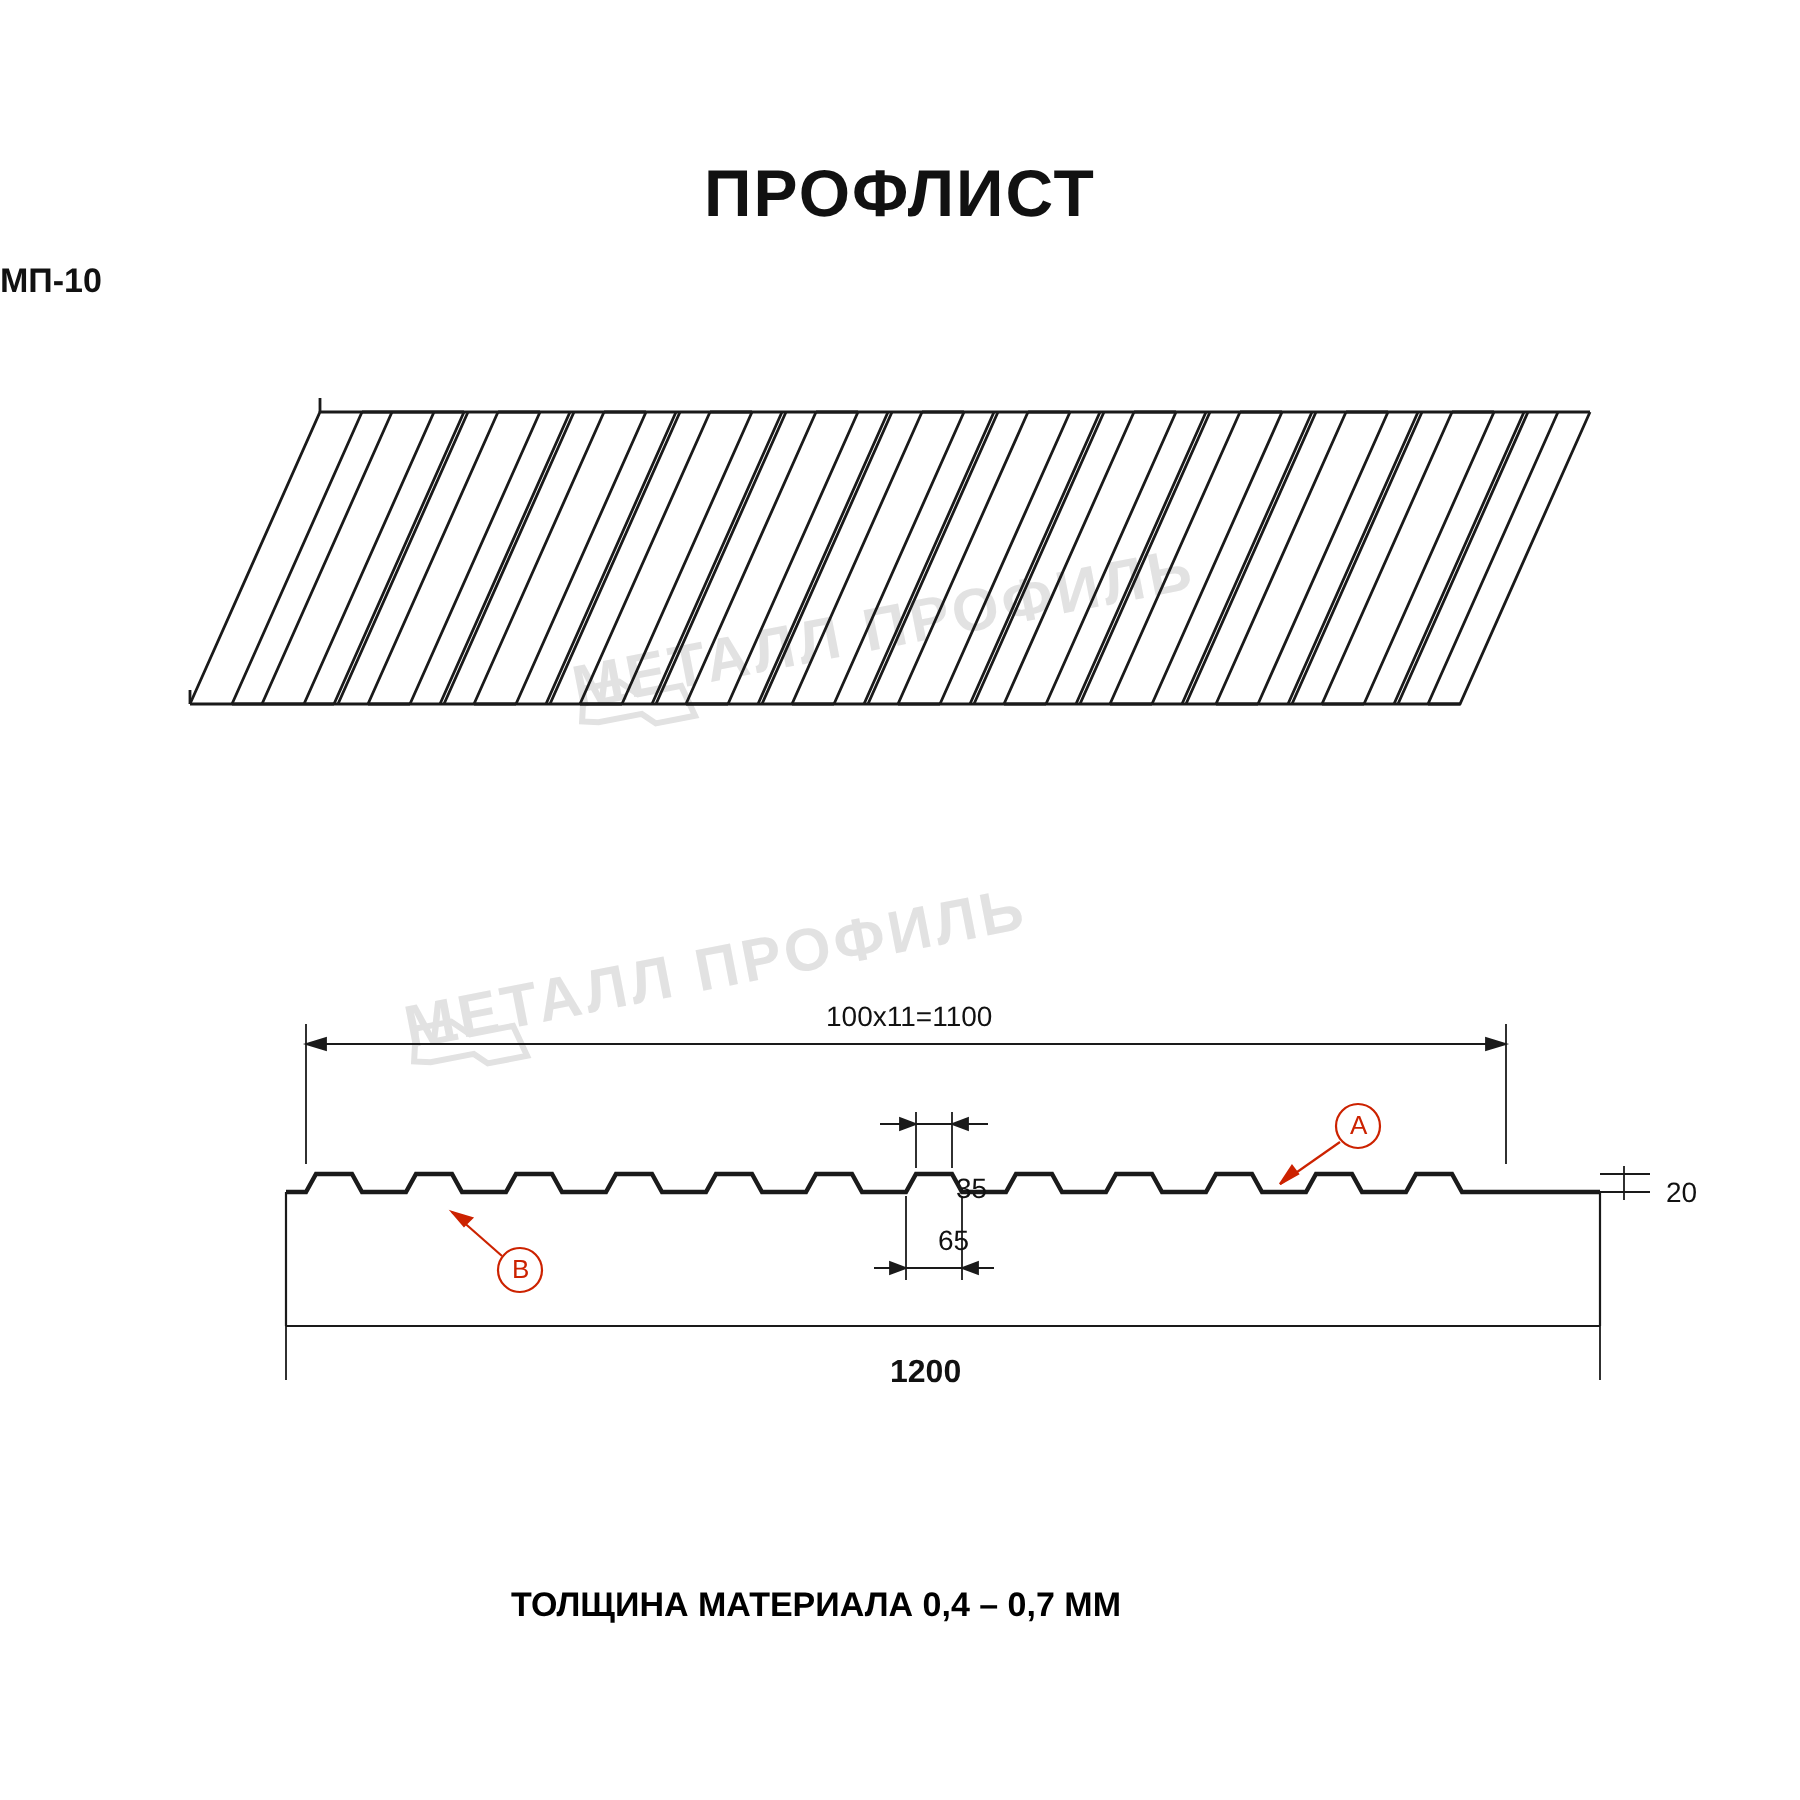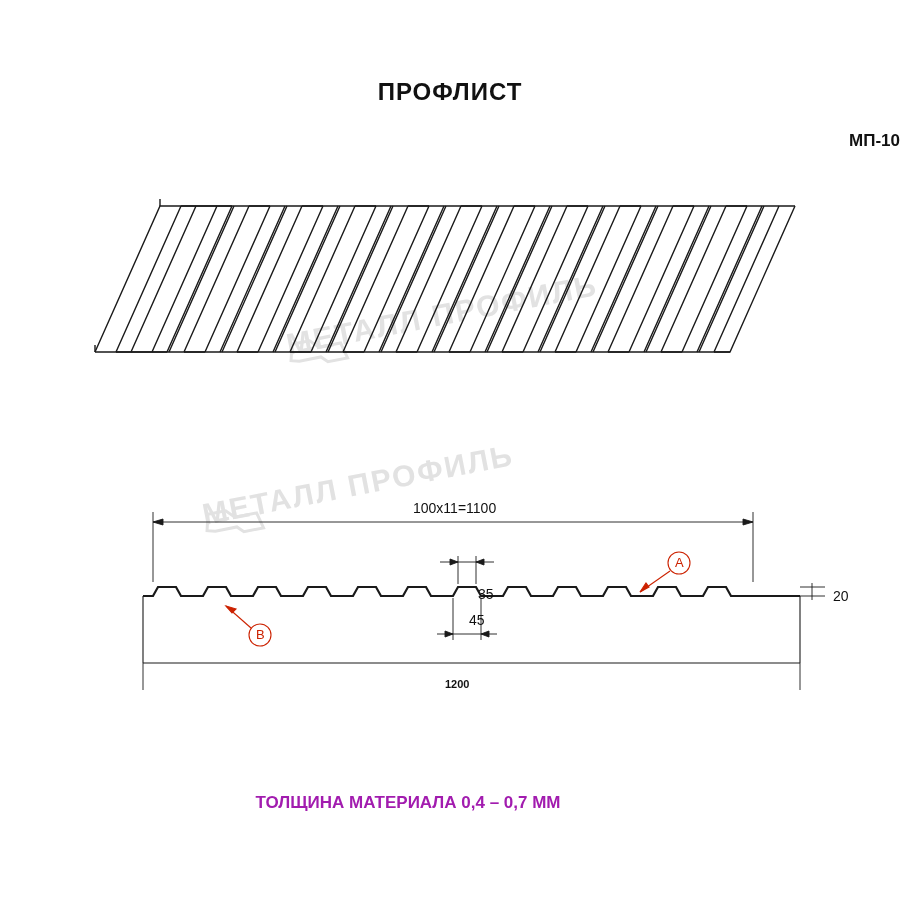--- a/index.html
+++ b/index.html
@@ -19,44 +19,44 @@
     position: relative;
     width: 900px;
     height: 900px;
   }
   .title {
     position: absolute;
     top: 78px;
     left: 0;
     width: 900px;
     text-align: center;
-    font-size: 24px;
+    font-size: 33px;
     font-weight: bold;
     letter-spacing: 1px;
     color: #111111;
   }
   .subtitle {
     position: absolute;
     top: 131px;
     left: 0;
     width: 900px;
-    text-align: right;
+    text-align: left;
     font-size: 17px;
     font-weight: bold;
     color: #111111;
   }
   .footer-note {
     position: absolute;
     top: 793px;
     left: 0;
     width: 816px;
     text-align: center;
     font-size: 17px;
     font-weight: bold;
-    color: #a21caf;
+    color: #000000;
   }
   .svg-layer {
     position: absolute;
     top: 0;
     left: 0;
     width: 900px;
     height: 900px;
   }
   .wm {
     position: absolute;
@@ -71,21 +71,21 @@
   }
   .wm1 { left: 284px; top: 298px; }
   .wm2 { left: 200px; top: 468px; }
   .dim-label {
     position: absolute;
     font-size: 14px;
     color: #111111;
     white-space: nowrap;
   }
   .dim-1200 {
-    font-size: 11px;
+    font-size: 16px;
     font-weight: bold;
   }
   .callout-label {
     position: absolute;
     font-size: 13px;
     color: #cc2200;
     font-weight: normal;
   }
 </style>
 </head>
@@ -219,21 +219,21 @@
     </g>
     <g stroke="#cc2200" fill="none" stroke-width="1.1">
       <circle cx="260" cy="635" r="11"></circle>
       <path d="M251,628 L226,606"></path>
       <path d="M226,606 L236,609 L232,613 Z" fill="#cc2200"></path>
     </g>
   </svg>
 
   <div class="dim-label" style="left: 413px; top: 500px;">100x11=1100</div>
   <div class="dim-label" style="left: 478px; top: 539px; margin-top: 47px;">35</div>
-  <div class="dim-label" style="left: 469px; top: 612px;">45</div>
+  <div class="dim-label" style="left: 469px; top: 612px;">65</div>
   <div class="dim-label" style="left: 833px; top: 588px;">20</div>
   <div class="dim-label dim-1200" style="left: 445px; top: 678px;">1200</div>
 
   <div class="callout-label" style="left: 675px; top: 555px;">A</div>
   <div class="callout-label" style="left: 256px; top: 627px;">B</div>
 
   <div class="footer-note">ТОЛЩИНА МАТЕРИАЛА 0,4 – 0,7 ММ</div>
 
 </div>
 

